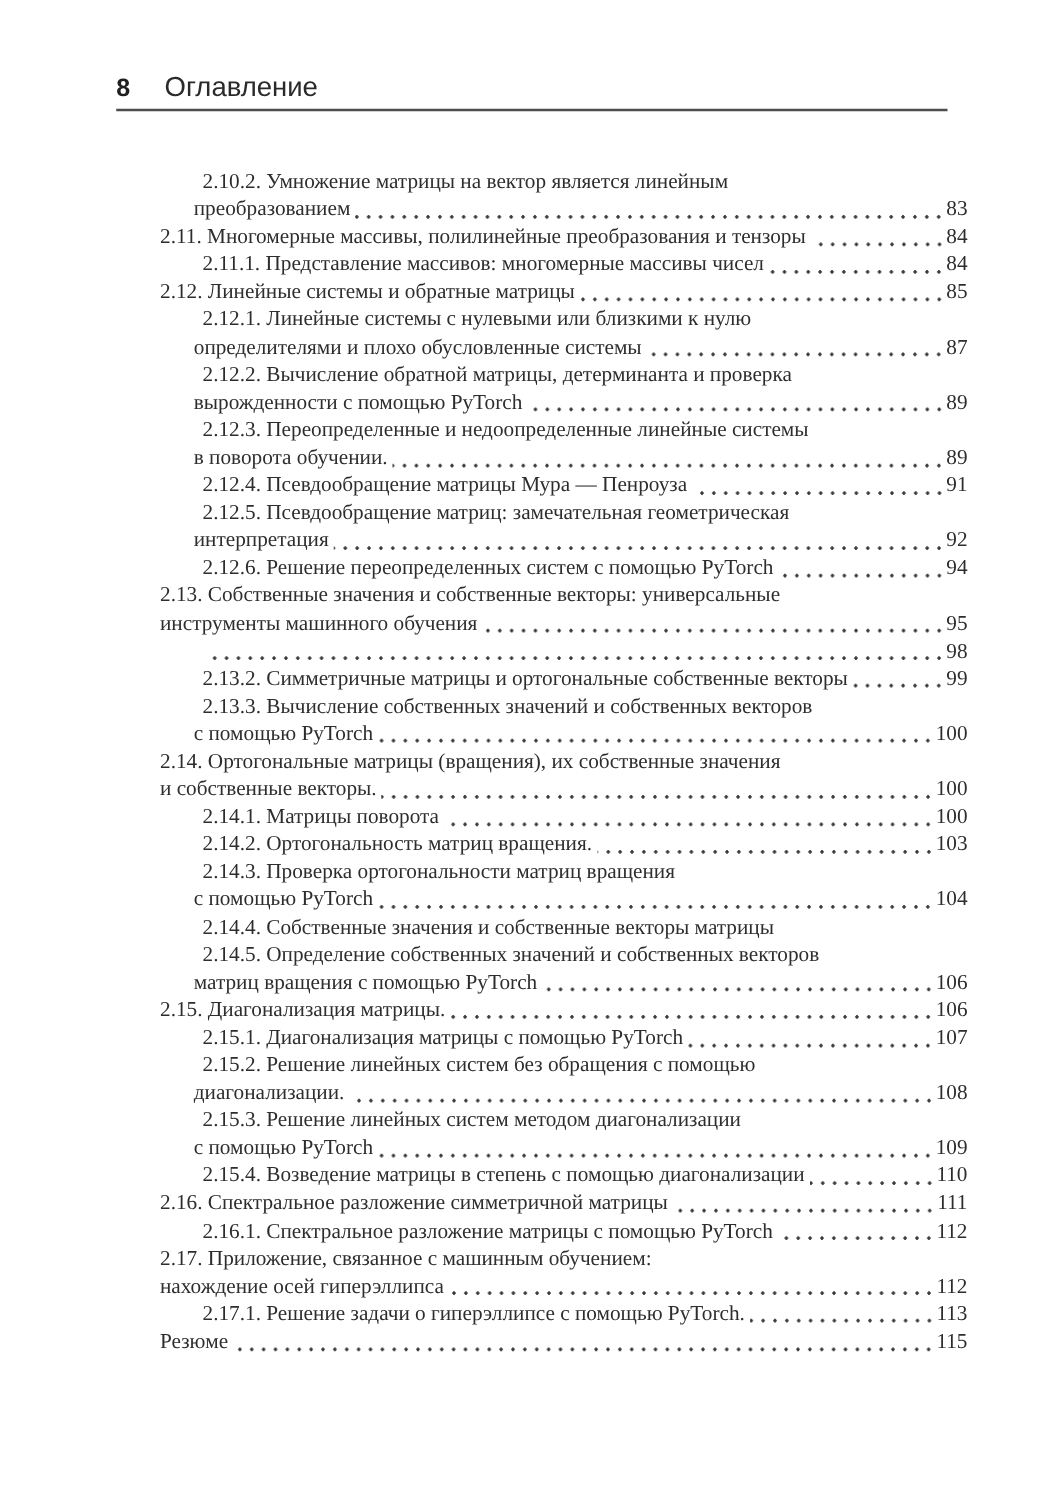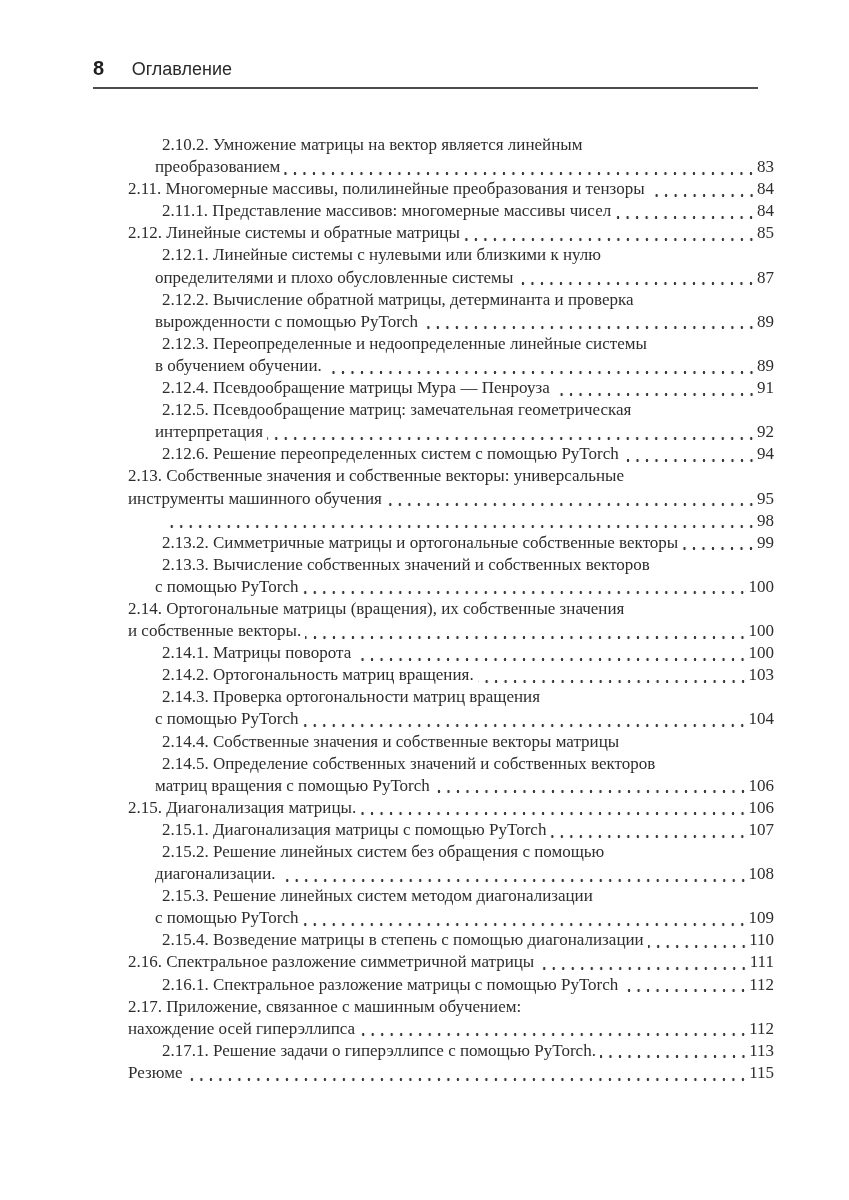--- a/index.html
+++ b/index.html
@@ -10,21 +10,21 @@
     overflow:hidden;
     font-family:"Liberation Serif", serif;
   }
   .hdr{
     position:absolute;left:93px;top:57px;right:91px;
     display:flex;align-items:baseline;
     font-family:"Liberation Sans", sans-serif;
     color:#1f1f1f;
   }
   .hdr .num{font-size:20px;font-weight:bold;letter-spacing:.5px;}
-  .hdr .ttl{font-size:18px;margin-left:27px;color:#2a2a2a;}
+  .hdr .ttl{font-size:22px;margin-left:27px;color:#2a2a2a;}
   .rule{
     position:absolute;left:93px;top:87px;width:665px;height:2px;
     background:#4d4d4d;
   }
   .toc{
     position:absolute;left:128px;top:134px;width:646px;
     font-size:17px;line-height:22.1px;color:#2d2d2d;
   }
   .entry{margin:0;}
   .line{white-space:nowrap;}
@@ -96,21 +96,21 @@
         <div class="line l2first">2.12.2. Вычисление обратной матрицы, детерминанта и проверка</div>
         <div class="line flexline l2cont">
           <span class="txt">вырожденности с помощью PyTorch</span>
           <span class="leader"></span>
           <span class="pg">89</span>
         </div>
       </div>
       <div class="entry">
         <div class="line l2first">2.12.3. Переопределенные и недоопределенные линейные системы</div>
         <div class="line flexline l2cont">
-          <span class="txt">в обучением обучении.</span>
+          <span class="txt">в поворота обучении.</span>
           <span class="leader"></span>
           <span class="pg">89</span>
         </div>
       </div>
       <div class="entry">
         <div class="line flexline l2first">
           <span class="txt">2.12.4. Псевдообращение матрицы Мура — Пенроуза</span>
           <span class="leader"></span>
           <span class="pg">91</span>
         </div>

